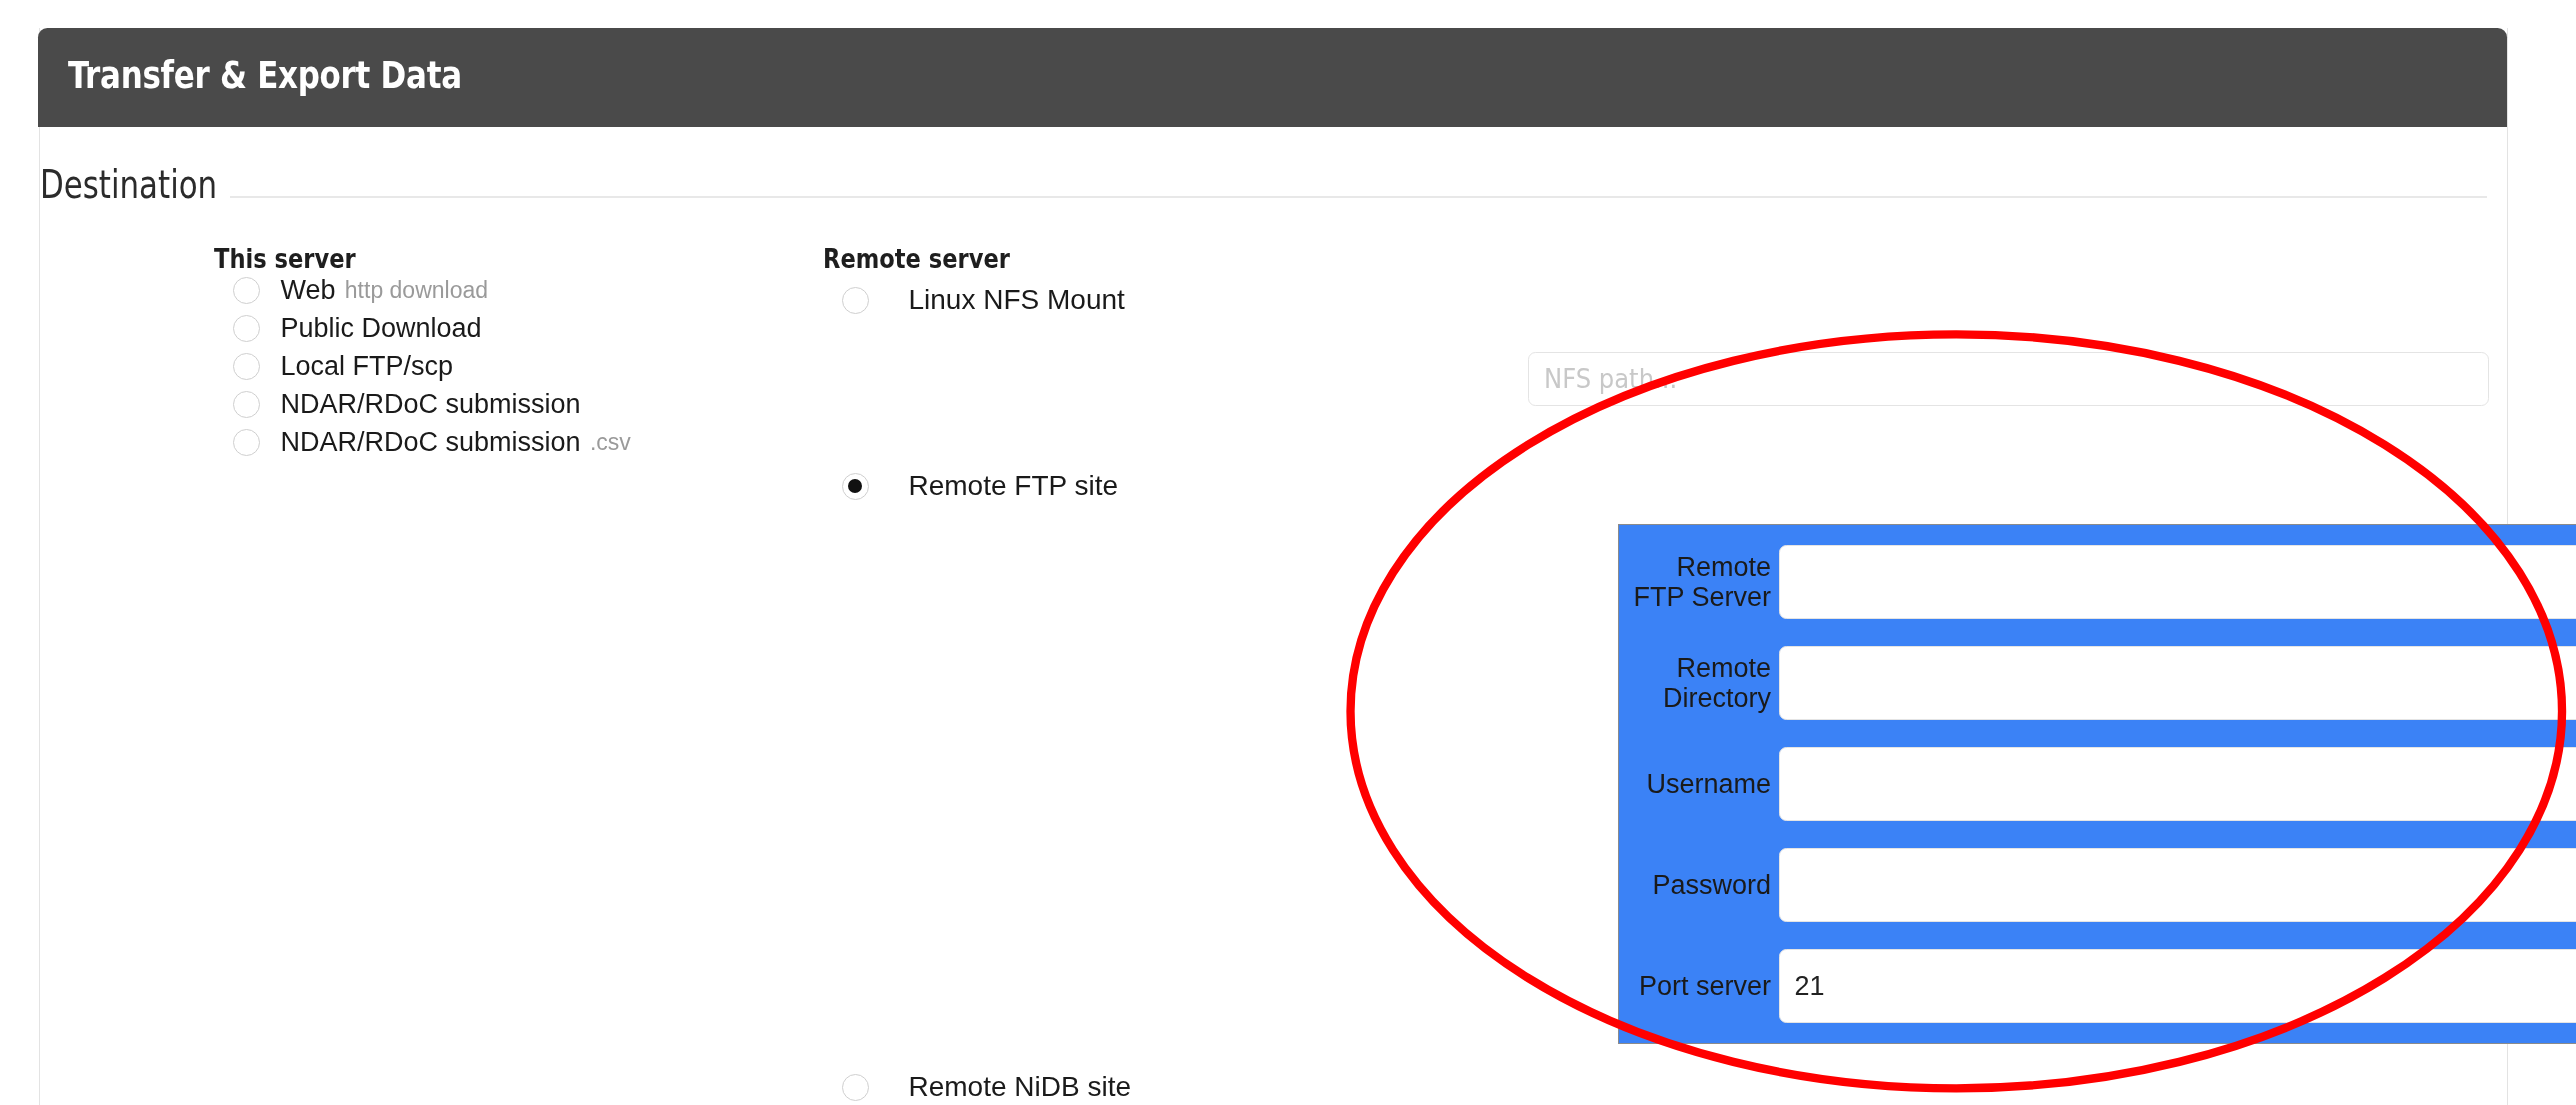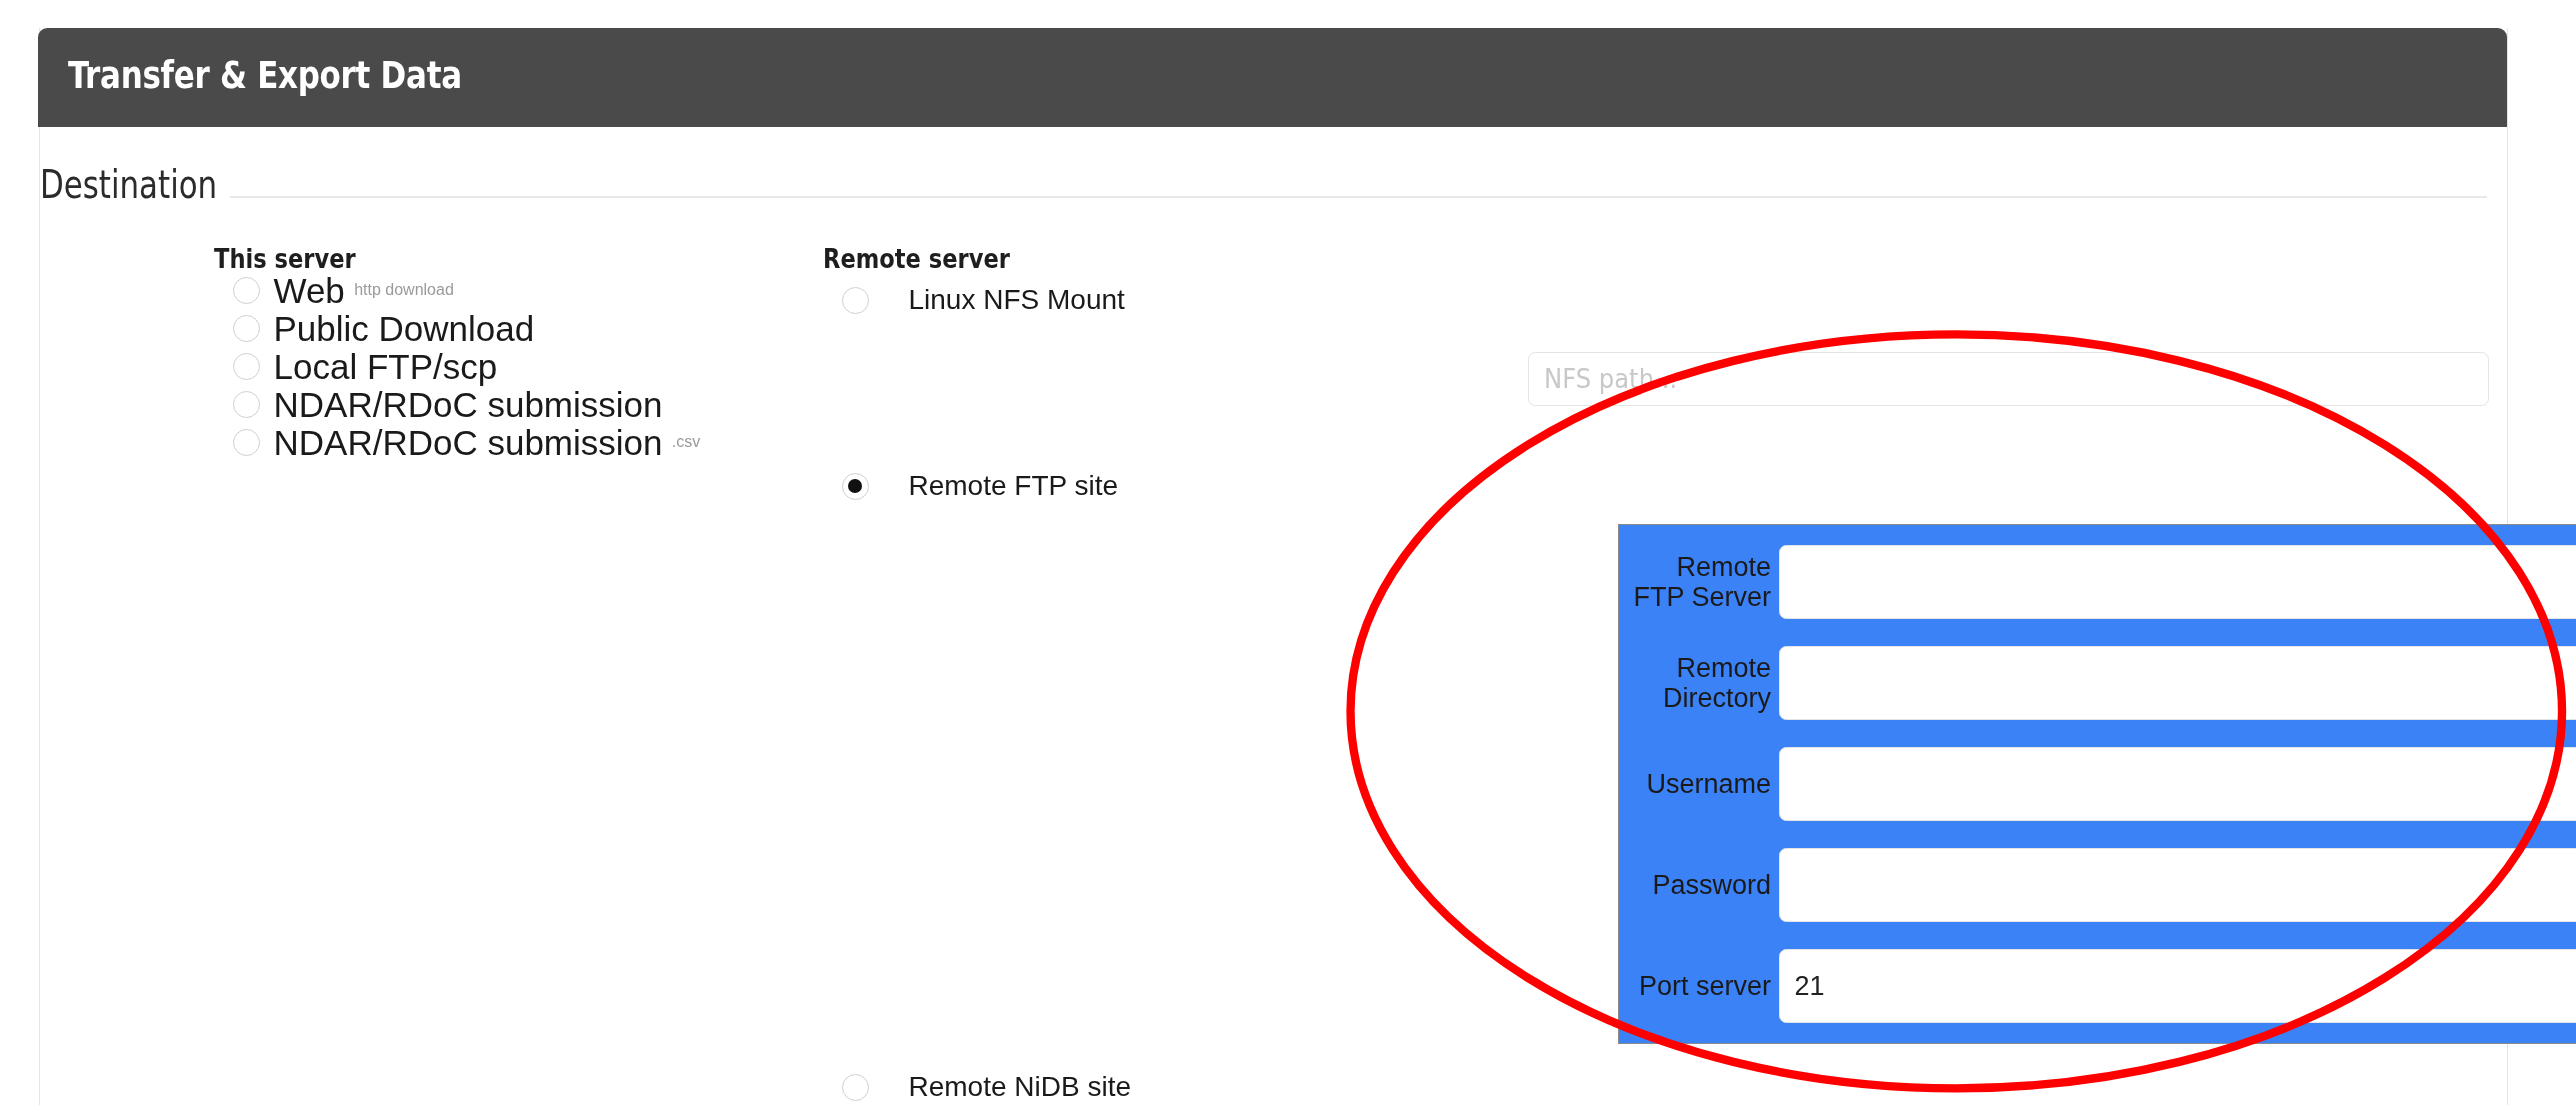--- a/index.html
+++ b/index.html
@@ -126,28 +126,28 @@
     left: 50%;
     top: 50%;
     width: 14px;
     height: 14px;
     margin-left: -7px;
     margin-top: -7px;
     border-radius: 50%;
     background: #111111;
   }
   .radio-label {
-    margin-left: 14px;
-    font-size: 35px;
+    margin-left: 21px;
+    font-size: 27px;
     color: #1a1a1a;
     line-height: 1;
   }
   .radio-sub {
     margin-left: 9.3px;
-    font-size: 16px;
+    font-size: 23px;
     color: #9a9a9a;
     line-height: 1;
   }
 
   
   .r-row {
     position: absolute;
     display: flex;
     align-items: center;
     white-space: nowrap;

